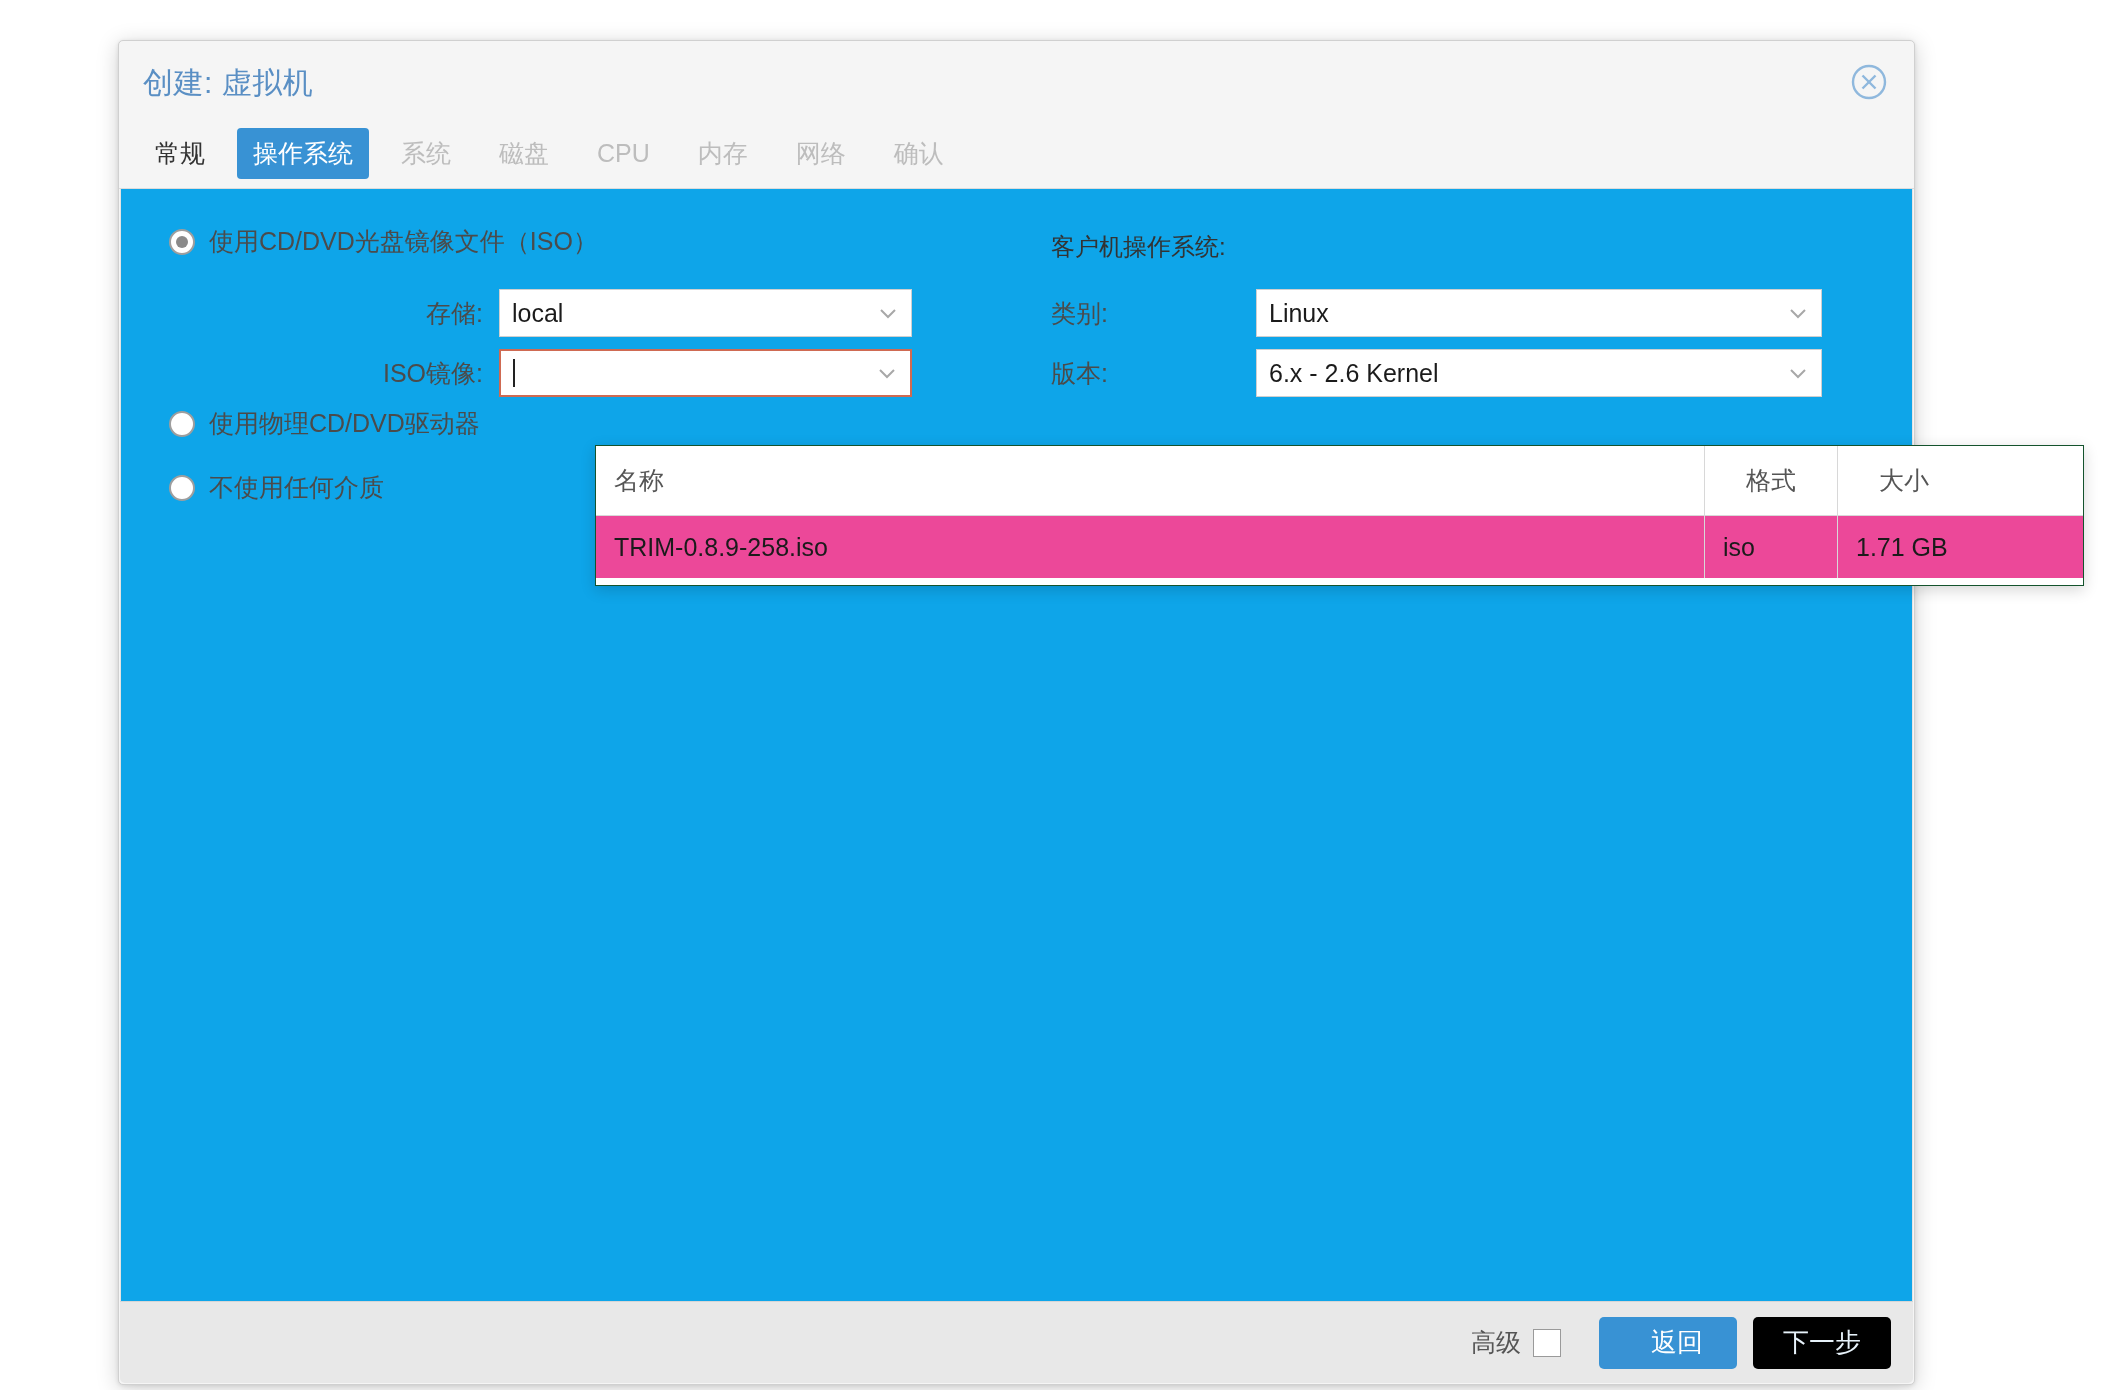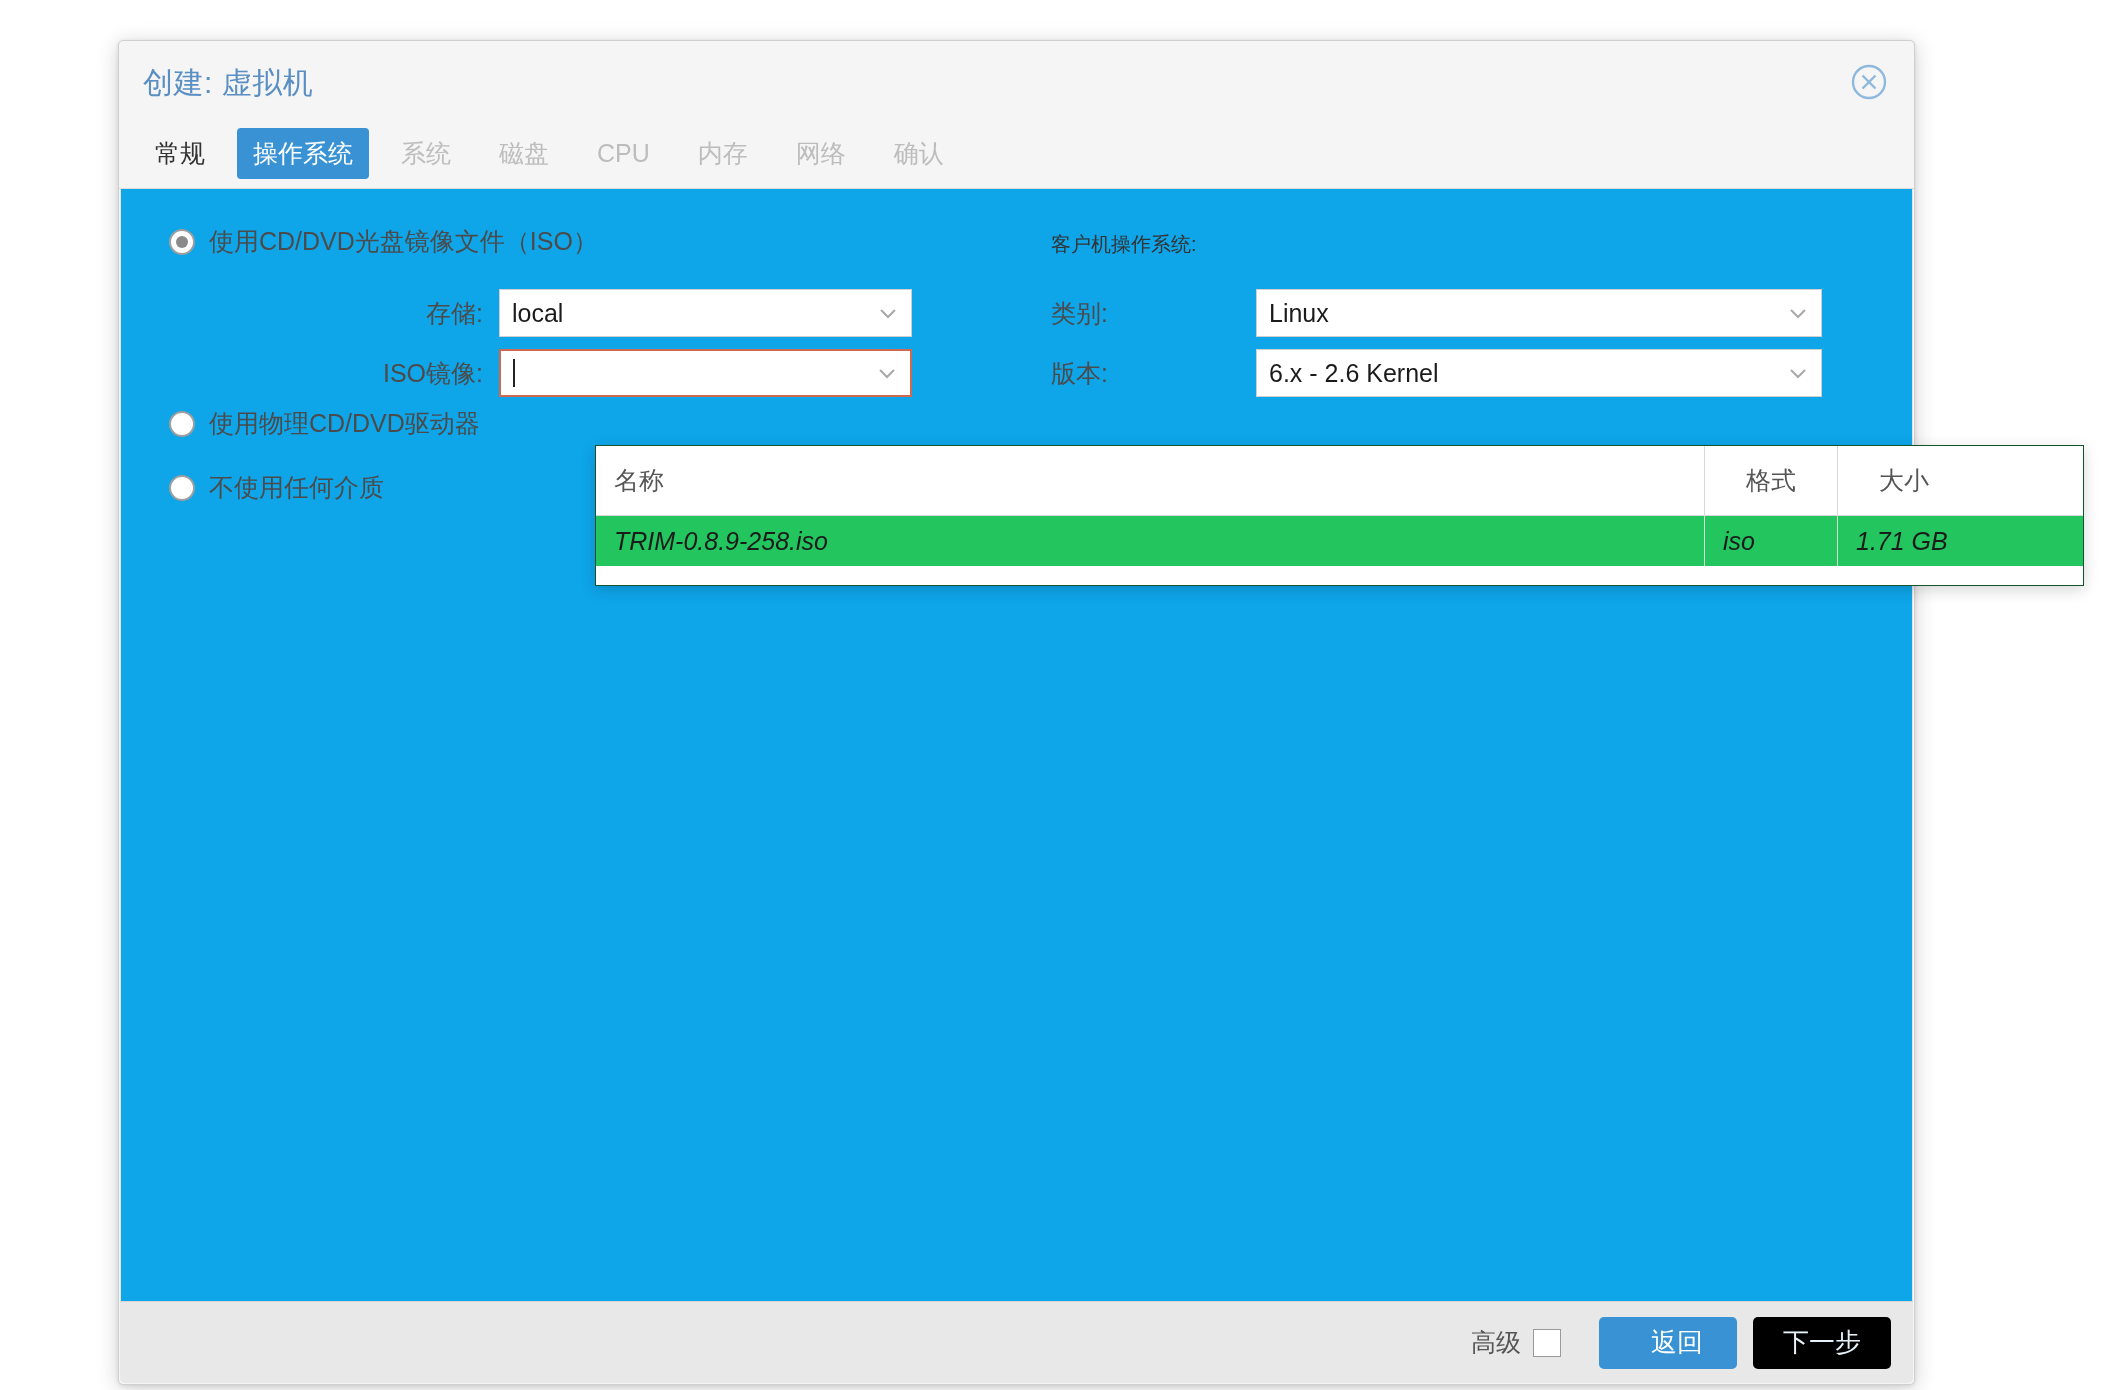--- a/index.html
+++ b/index.html
@@ -153,21 +153,21 @@
   .caret svg { display: block; }
   .caret-box { color: #a8a8a8; }
   .text-caret {
     display: inline-block;
     width: 2px; height: 28px;
     background: #222;
   }
 
   .section-label {
     position: absolute;
-    font-size: 20px;
+    font-size: 24px;
     color: #333333;
     white-space: nowrap;
   }
 
   
   .dropdown {
     position: absolute;
     left: 595px; top: 445px;
     width: 1489px; height: 141px;
     background: #ffffff;
@@ -184,24 +184,23 @@
   .dd-head .cell {
     font-size: 25px;
     color: #555555;
     display: flex;
     align-items: center;
     padding-left: 18px;
     cursor: pointer;
   }
   .dd-row {
     display: flex;
-    height: 50px;
-    background: #22c55e;
-    cursor: pointer;
-    font-style: italic;
+    height: 62px;
+    background: #ec4899;
+    cursor: pointer;
   }
   .dd-row .cell {
     font-size: 25px;
     color: #1b1b1b;
     display: flex;
     align-items: center;
     padding-left: 18px;
   }
   .col-name { width: 1108px; }
   .col-format { width: 133px; border-left: 1px solid #d8d8d8; }

